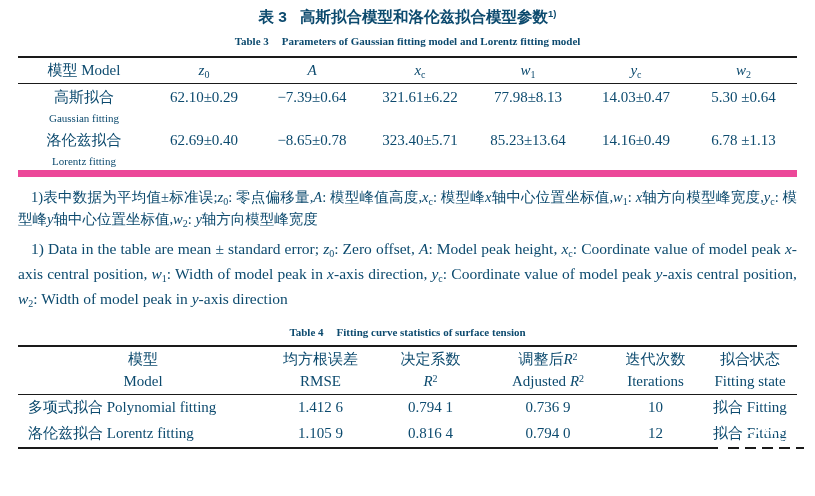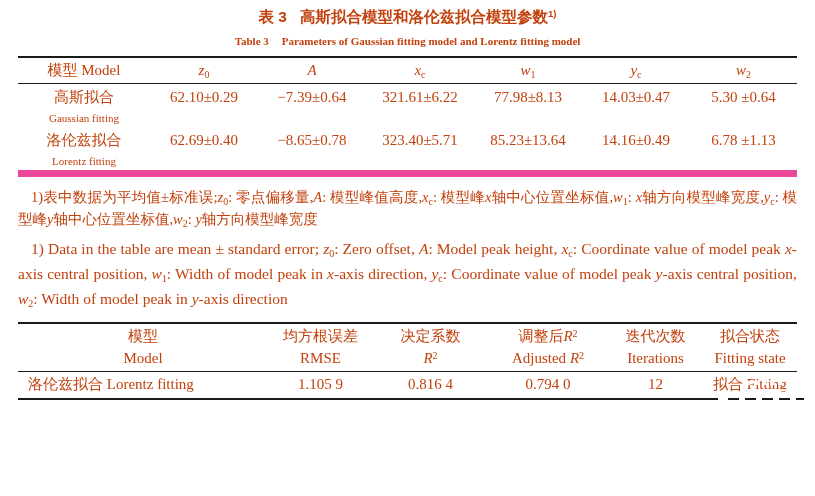--- a/index.html
+++ b/index.html
@@ -3,21 +3,21 @@
 <meta charset="utf-8">
 <style>
   * { margin: 0; padding: 0; box-sizing: border-box; }
   html, body { background: #ffffff; }
   body { width: 815px; height: 496px; overflow: hidden; }
   .page {
     position: relative;
     width: 815px; height: 496px;
     padding: 6px 18px 0 18px;
     background: #ffffff;
-    color: #c2410c;
+    color: #0c4a6e;
     font-family: "Liberation Serif", "DejaVu Serif", serif;
   }
   .caption { text-align: center; }
   .caption-zh {
     font-family: "Liberation Sans", "DejaVu Sans", sans-serif;
     font-weight: 700; font-size: 15.5px; line-height: 21px;
   }
   .caption-en { font-weight: 700; font-size: 11px; line-height: 21px; margin-top: 4px; }
   .cap-gap { margin-left: 13px; }
   .cap-sup { font-size: 9.5px; vertical-align: 5px; }
@@ -151,20 +151,21 @@
             <div class="row-line1">6.78 ±1.13</div>
           </td>
       </tr>
     </tbody>
   </table>
 
   <div class="fn-zh"><span>1)表中数据为平均值±标准误;</span><span class="it">z</span><sub>0</sub><span>: 零点偏移量,</span><span class="it">A</span><span>: 模型峰值高度,</span><span class="it">x</span><sub>c</sub><span>: 模型峰</span><span class="it">x</span><span>轴中心位置坐标值,</span><span class="it">w</span><sub>1</sub><span>: </span><span class="it">x</span><span>轴方向模型峰宽度,</span><span class="it">y</span><sub>c</sub><span>: 模型峰</span><span class="it">y</span><span>轴中心位置坐标值,</span><span class="it">w</span><sub>2</sub><span>: </span><span class="it">y</span><span>轴方向模型峰宽度</span></div>
   <div class="fn-en"><span>1) Data in the table are mean ± standard error; </span><span class="it">z</span><sub>0</sub><span>: Zero offset, </span><span class="it">A</span><span>: Model peak height, </span><span class="it">x</span><sub>c</sub><span>: Coordinate value of model peak </span><span class="it">x</span><span>-axis central position, </span><span class="it">w</span><sub>1</sub><span>: Width of model peak in </span><span class="it">x</span><span>-axis direction, </span><span class="it">y</span><sub>c</sub><span>: Coordinate value of model peak </span><span class="it">y</span><span>-axis central position, </span><span class="it">w</span><sub>2</sub><span>: Width of model peak in </span><span class="it">y</span><span>-axis direction</span></div>
 
   <div class="t4-block">
+    <div class="caption caption-en"><span>Table 4</span><span class="cap-gap">Fitting curve statistics of surface tension</span></div>
 
     <table class="t4">
       <colgroup>
         <col style="width:250px">
           <col style="width:105px">
           <col style="width:115px">
           <col style="width:120px">
           <col style="width:95px">
           <col style="width:94px">
       </colgroup>
@@ -191,20 +192,28 @@
             <div class="th-line"><span>Iterations</span></div>
           </th>
           <th>
             <div class="th-line"><span>拟合状态</span></div>
             <div class="th-line"><span>Fitting state</span></div>
           </th>
         </tr>
       </thead>
       <tbody>
         <tr>
+          <td class="model">多项式拟合 Polynomial fitting</td>
+          <td>1.412 6</td>
+          <td>0.794 1</td>
+          <td>0.736 9</td>
+          <td>10</td>
+          <td>拟合 Fitting</td>
+        </tr>
+        <tr>
           <td class="model">洛伦兹拟合 Lorentz fitting</td>
           <td>1.105 9</td>
           <td>0.816 4</td>
           <td>0.794 0</td>
           <td>12</td>
           <td>
             <span class="degraded"><span>拟合 Fitting</span><span class="wm-overlay"></span><span class="wm-overlay2"></span></span>
           </td>
         </tr>
       </tbody>

